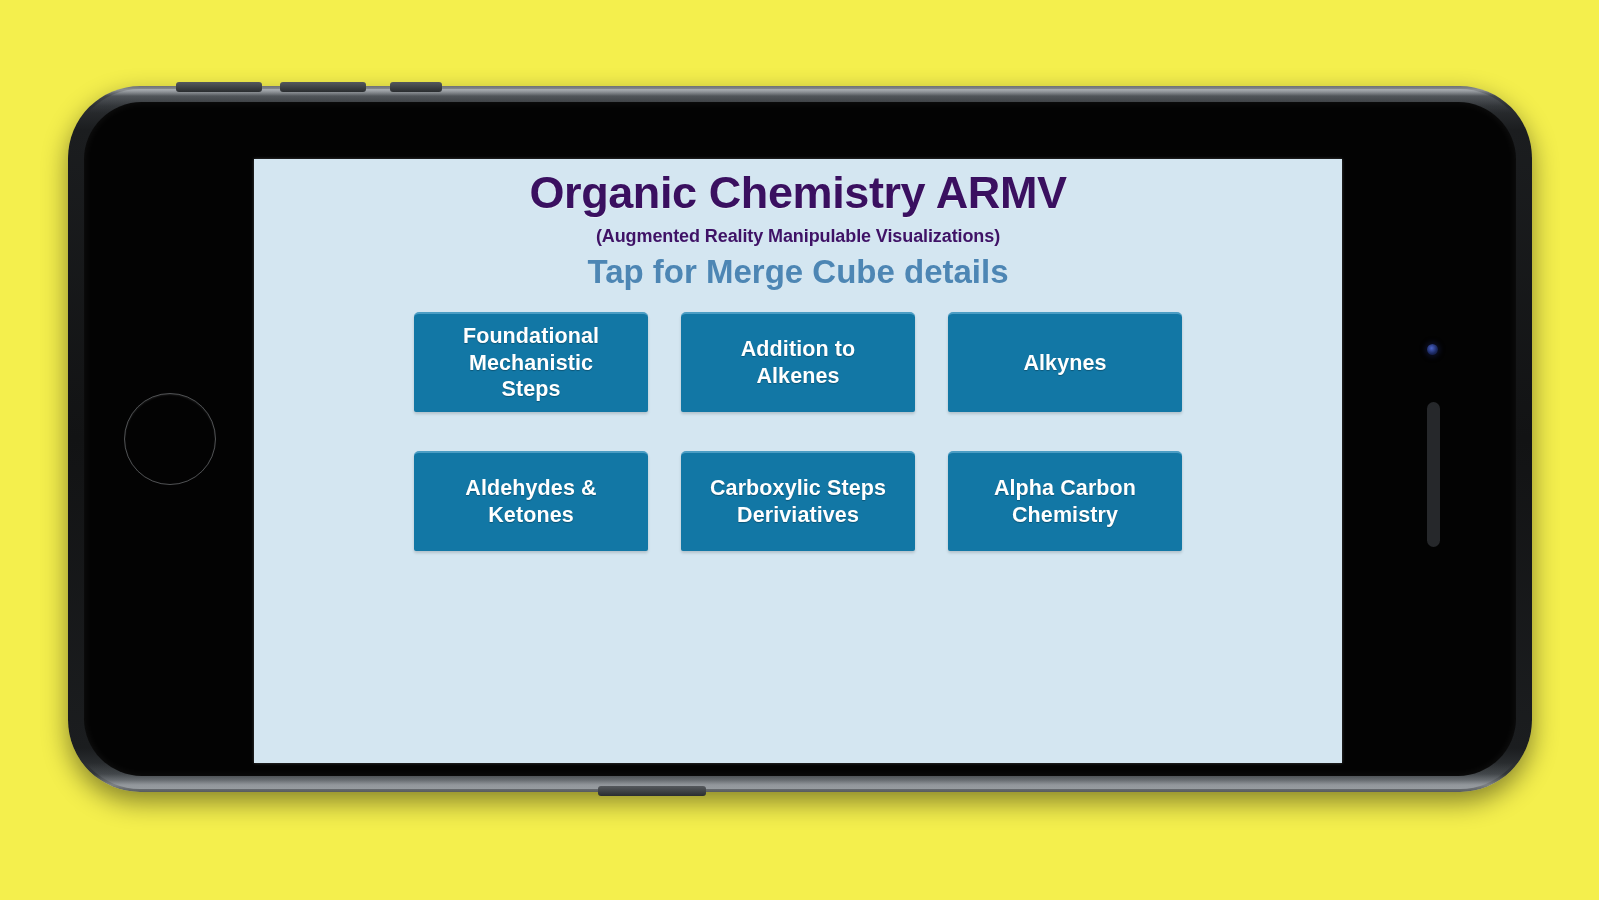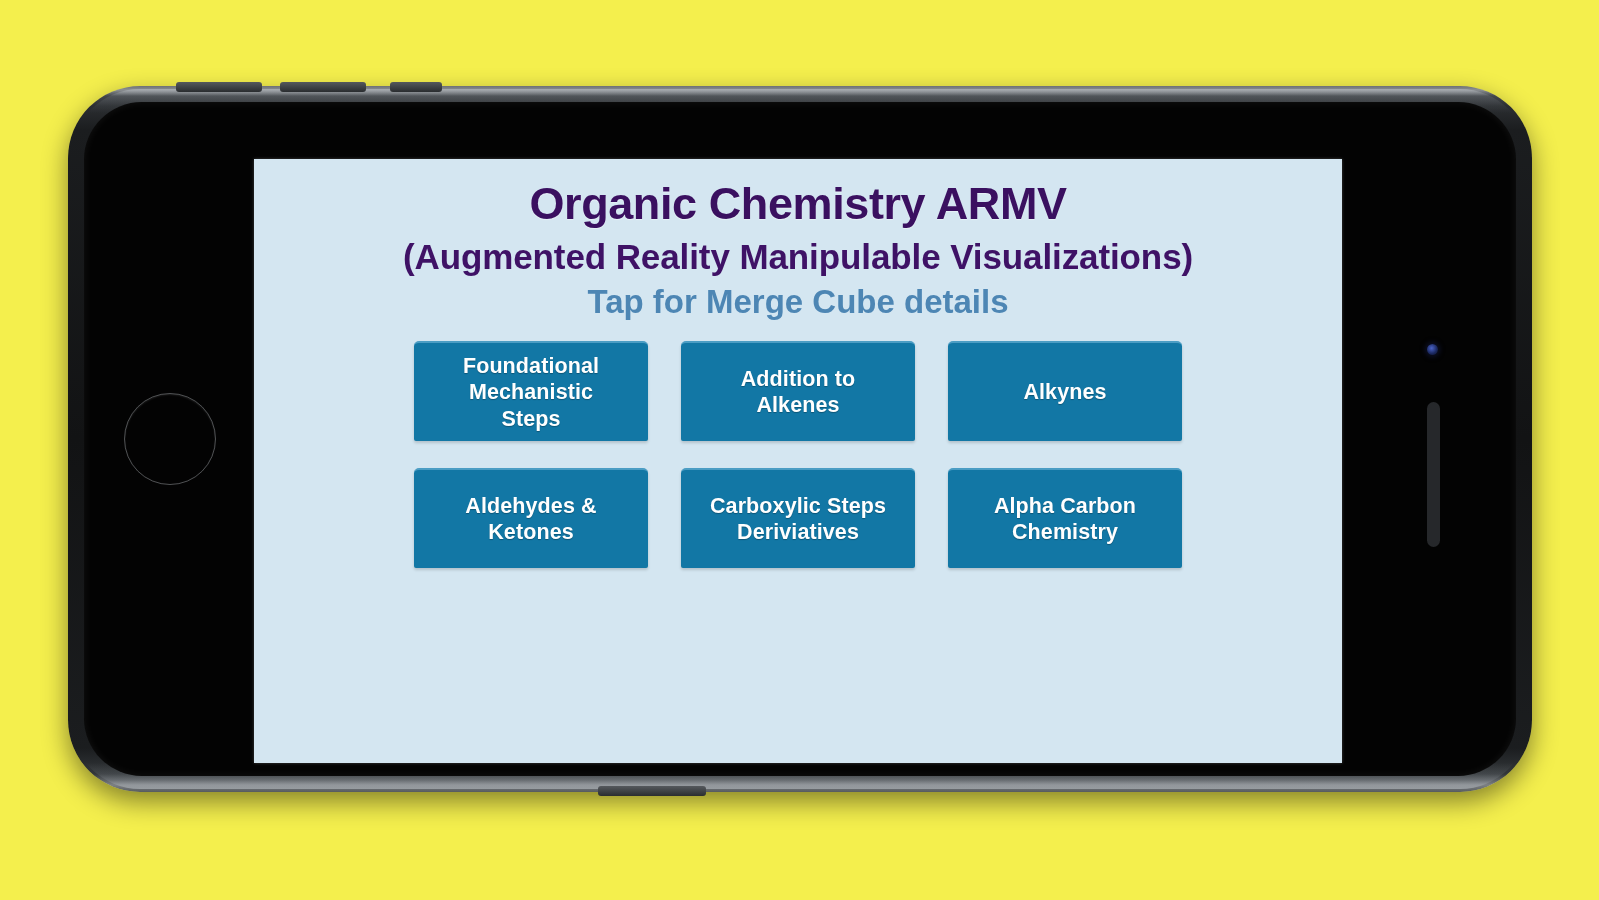--- a/index.html
+++ b/index.html
@@ -131,33 +131,33 @@
     inset: 0;
     display: flex;
     flex-direction: column;
     align-items: center;
   }
 
   
   #app-header {
     width: 100%;
     text-align: center;
-    padding-top: 21px;
+    padding-top: 10px;
   }
   #app-title {
     font-size: 45px;
     font-weight: bold;
     color: #3a1060;
     letter-spacing: -0.4px;
     line-height: 1.08;
     margin: 0;
     text-shadow: 0 1px 1px rgba(255,255,255,0.45);
   }
   #app-subtitle {
-    font-size: 35px;
+    font-size: 18px;
     font-weight: bold;
     color: #3f1266;
     margin: 9px 0 0 0;
     line-height: 1.1;
     letter-spacing: -0.1px;
   }
   #app-tagline {
     font-size: 33px;
     font-weight: bold;
     color: #4d86b4;
@@ -167,21 +167,21 @@
 
   
   #topic-grid {
     margin-top: 21px;
     width: 1035px;
   }
   .topic-row {
     display: flex;
     justify-content: center;
     gap: 33px;
-    margin-bottom: 27px;
+    margin-bottom: 39px;
   }
   .topic-button {
     width: 234px;
     height: 100px;
     background: #1277a5;
     border: none;
     border-top: 2px solid #4b9dc4;
     border-radius: 5px 5px 2px 2px;
     color: #ffffff;
     font-family: "Liberation Sans", sans-serif;

